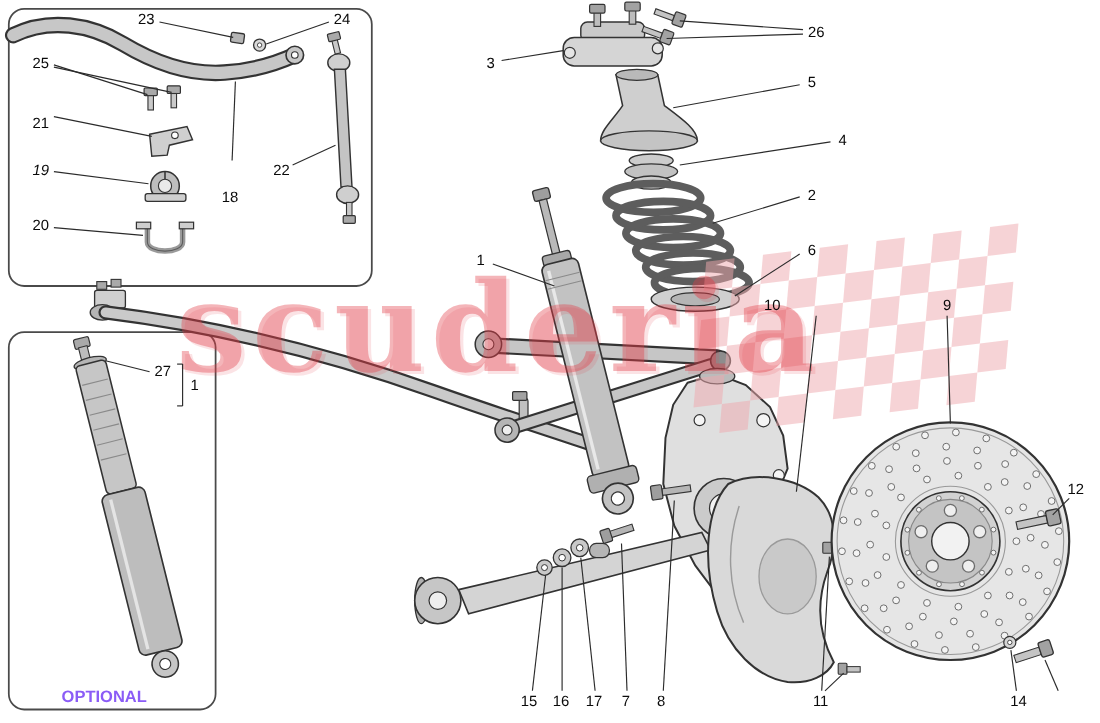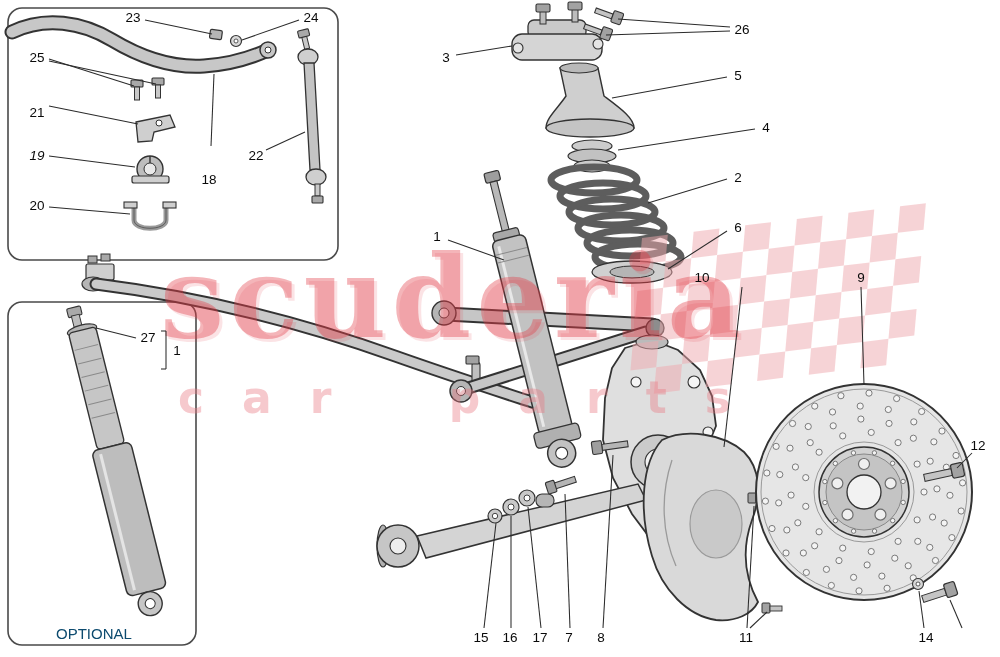--- a/index.html
+++ b/index.html
@@ -6,21 +6,21 @@
   body{background:#fff}
   .stage{position:relative;width:1000px;height:657px;background:#fff;overflow:hidden;font-family:"Liberation Sans",sans-serif}
   svg.fullsize{position:absolute;left:0;top:0;width:1000px;height:657px}
   #art{z-index:1}
   #watermark{position:absolute;left:0;top:0;width:1000px;height:657px;z-index:2;pointer-events:none}
   #leader-svg{z-index:3}
   #callout-layer{position:absolute;left:0;top:0;width:1000px;height:623px;z-index:4}
   .callout{position:absolute;transform:translate(-50%,-50%);font-size:13.5px;font-weight:500;color:#0a0a0a}
   .wm-title{position:absolute;left:160px;top:240px;font-family:"DejaVu Serif",serif;font-weight:bold;font-size:114px;line-height:1;color:rgba(227,60,70,.38);letter-spacing:5px;text-shadow:3px 3px 0 rgba(227,60,70,.14)}
   .wm-sub{position:absolute;left:178px;top:376px;font-family:"DejaVu Sans",sans-serif;font-weight:bold;font-size:44px;line-height:1;color:rgba(233,120,130,.40);letter-spacing:38px;word-spacing:26px}
-  .optional-label{position:absolute;left:56px;top:625px;font-size:15px;font-weight:normal;color:#0c4a6e;z-index:4}
+  .optional-label{position:absolute;left:56px;top:625px;font-size:15px;font-weight:bold;color:#8b5cf6;z-index:4}
   #leader-svg line{stroke:#2b2b2b;stroke-width:1.05}
 </style>
 </head>
 <body>
 
 <div class="stage">
 
   <svg id="art" class="fullsize" viewBox="0 0 1000 657">
 
     <g>
@@ -377,21 +377,20 @@
           <rect x="208" y="104" width="26" height="26"></rect>
           <rect x="260" y="104" width="26" height="26"></rect>
           <rect x="26" y="130" width="26" height="26"></rect>
           <rect x="78" y="130" width="26" height="26"></rect>
           <rect x="130" y="130" width="26" height="26"></rect>
           <rect x="182" y="130" width="26" height="26"></rect>
           <rect x="234" y="130" width="26" height="26"></rect>
         </g>
     </svg>
     <div class="wm-title">scuderia</div>
-    <div class="wm-sub">car parts</div>
   </div>
 
   <svg id="leader-svg" class="fullsize" viewBox="0 0 1000 657">
       <line x1="145" y1="20" x2="212" y2="34"></line>
       <line x1="299" y1="20" x2="242" y2="40"></line>
       <line x1="49" y1="59" x2="134" y2="86"></line>
       <line x1="49" y1="61" x2="156" y2="84"></line>
       <line x1="49" y1="106" x2="138" y2="124"></line>
       <line x1="49" y1="156" x2="135" y2="167"></line>
       <line x1="49" y1="207" x2="130" y2="214"></line>

